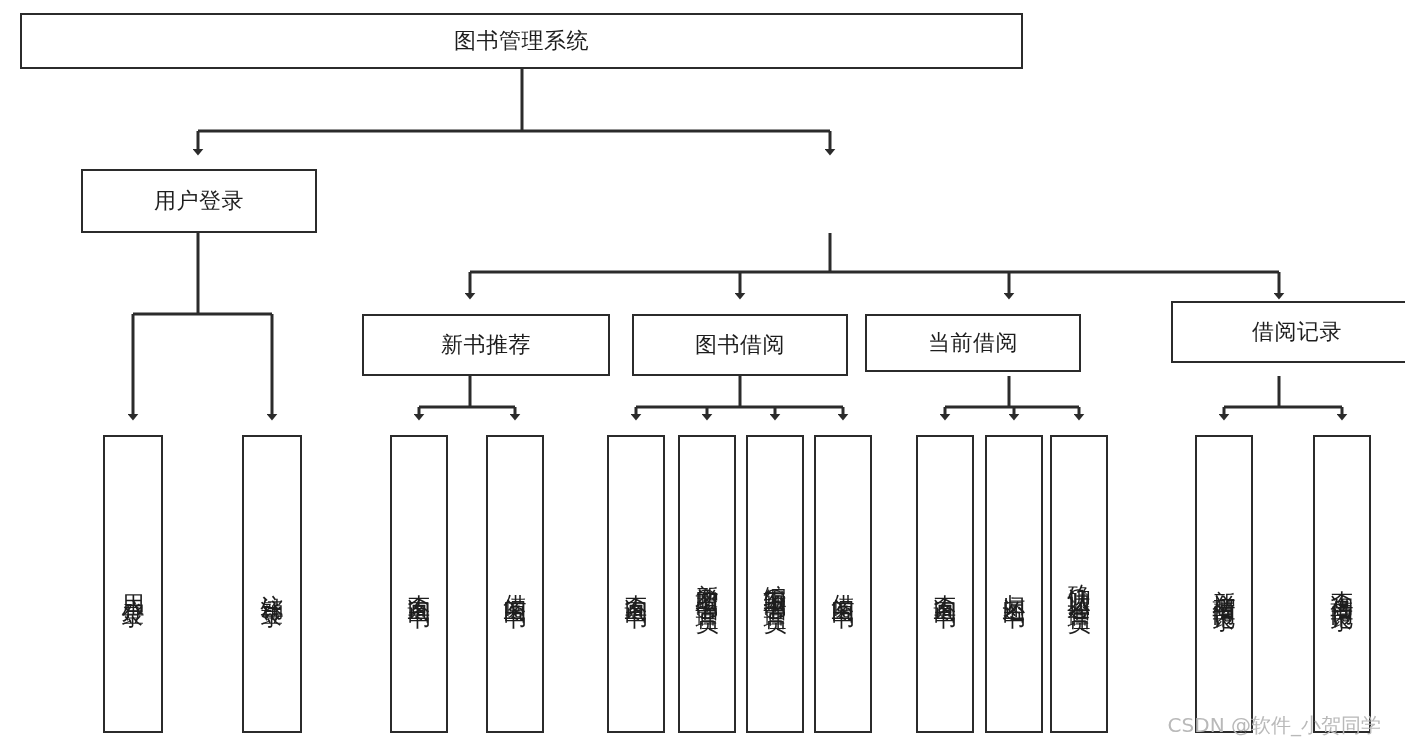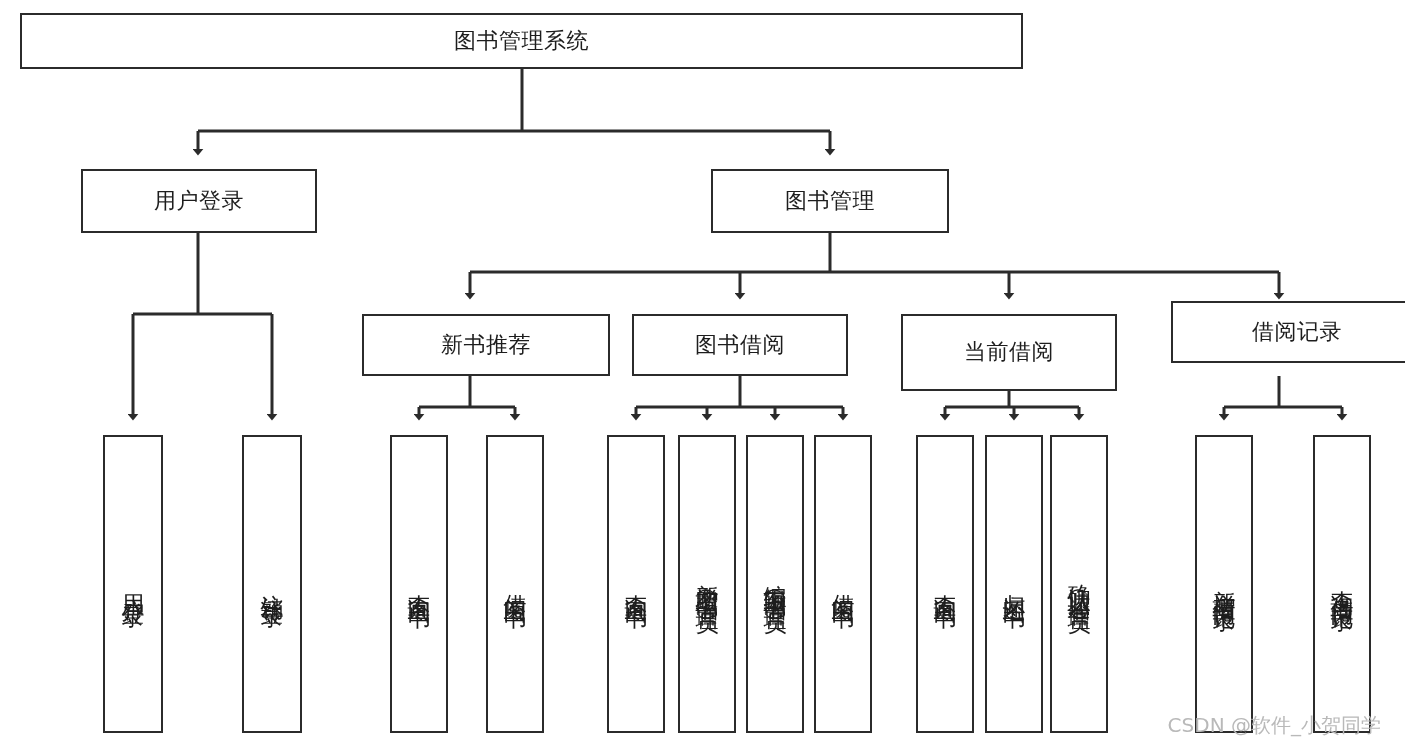--- a/index.html
+++ b/index.html
@@ -121,31 +121,28 @@
     </g>
   </svg>
 
   <div class="node horizontal" style="left:20px; top:13px; width:1003px; height:56px;">
     <span class="node-label">图书管理系统</span>
   </div>
 
   <div class="node horizontal" style="left:81px; top:169px; width:236px; height:64px;">
     <span class="node-label">用户登录</span>
   </div>
-  <div class="node horizontal" style="left:711px; top:169px; width:238px; height:64px;">
-    <span class="node-label">图书管理</span>
-  </div>
 
   <div class="node horizontal" style="left:362px; top:314px; width:248px; height:62px;">
     <span class="node-label">新书推荐</span>
   </div>
   <div class="node horizontal" style="left:632px; top:314px; width:216px; height:62px;">
     <span class="node-label">图书借阅</span>
   </div>
-  <div class="node horizontal" style="left:901px; top:314px; width:216px; height:77px;">
+  <div class="node horizontal" style="left:865px; top:314px; width:216px; height:58px;">
     <span class="node-label">当前借阅</span>
   </div>
   <div class="node horizontal" style="left:1171px; top:301px; width:252px; height:62px;">
     <span class="node-label">借阅记录</span>
   </div>
 
   <div class="node vertical" style="left:103px; top:435px; width:60px; height:298px;">
     <span class="node-label">用户登录</span>
   </div>
   <div class="node vertical" style="left:242px; top:435px; width:60px; height:298px;">

